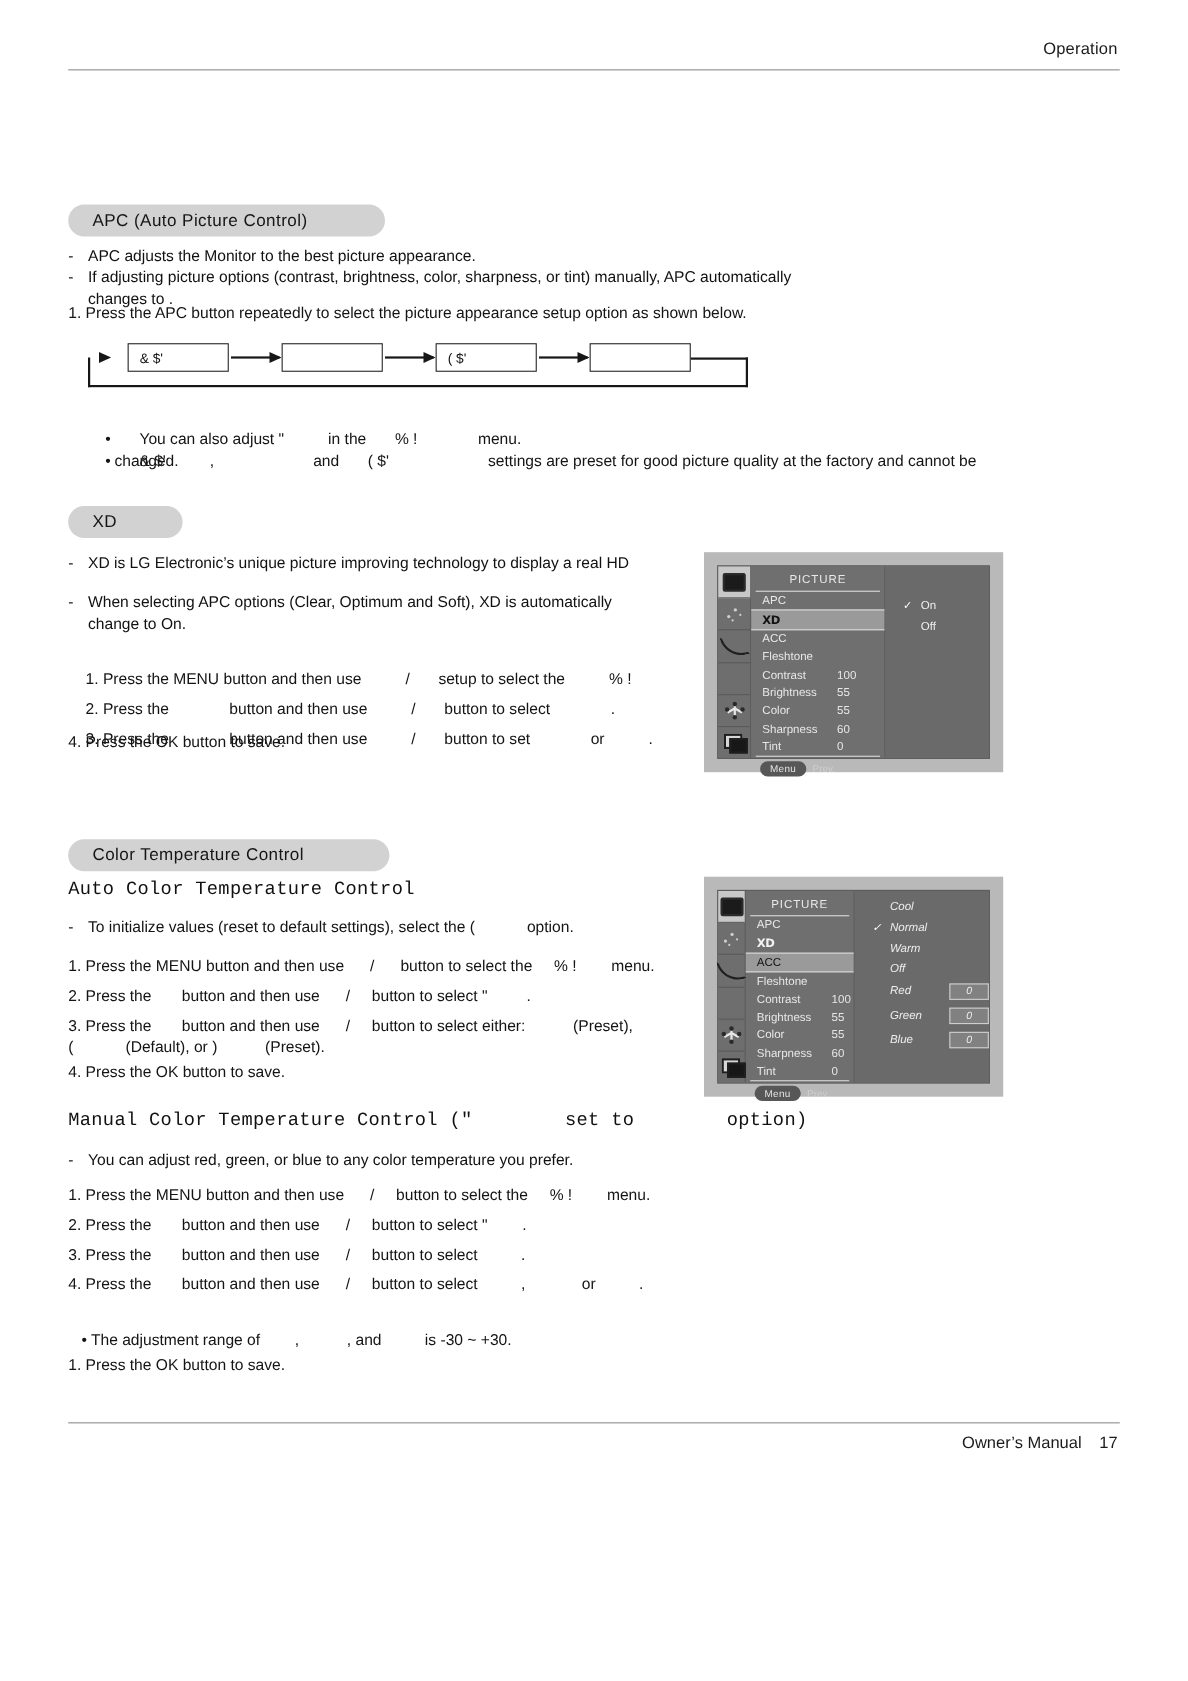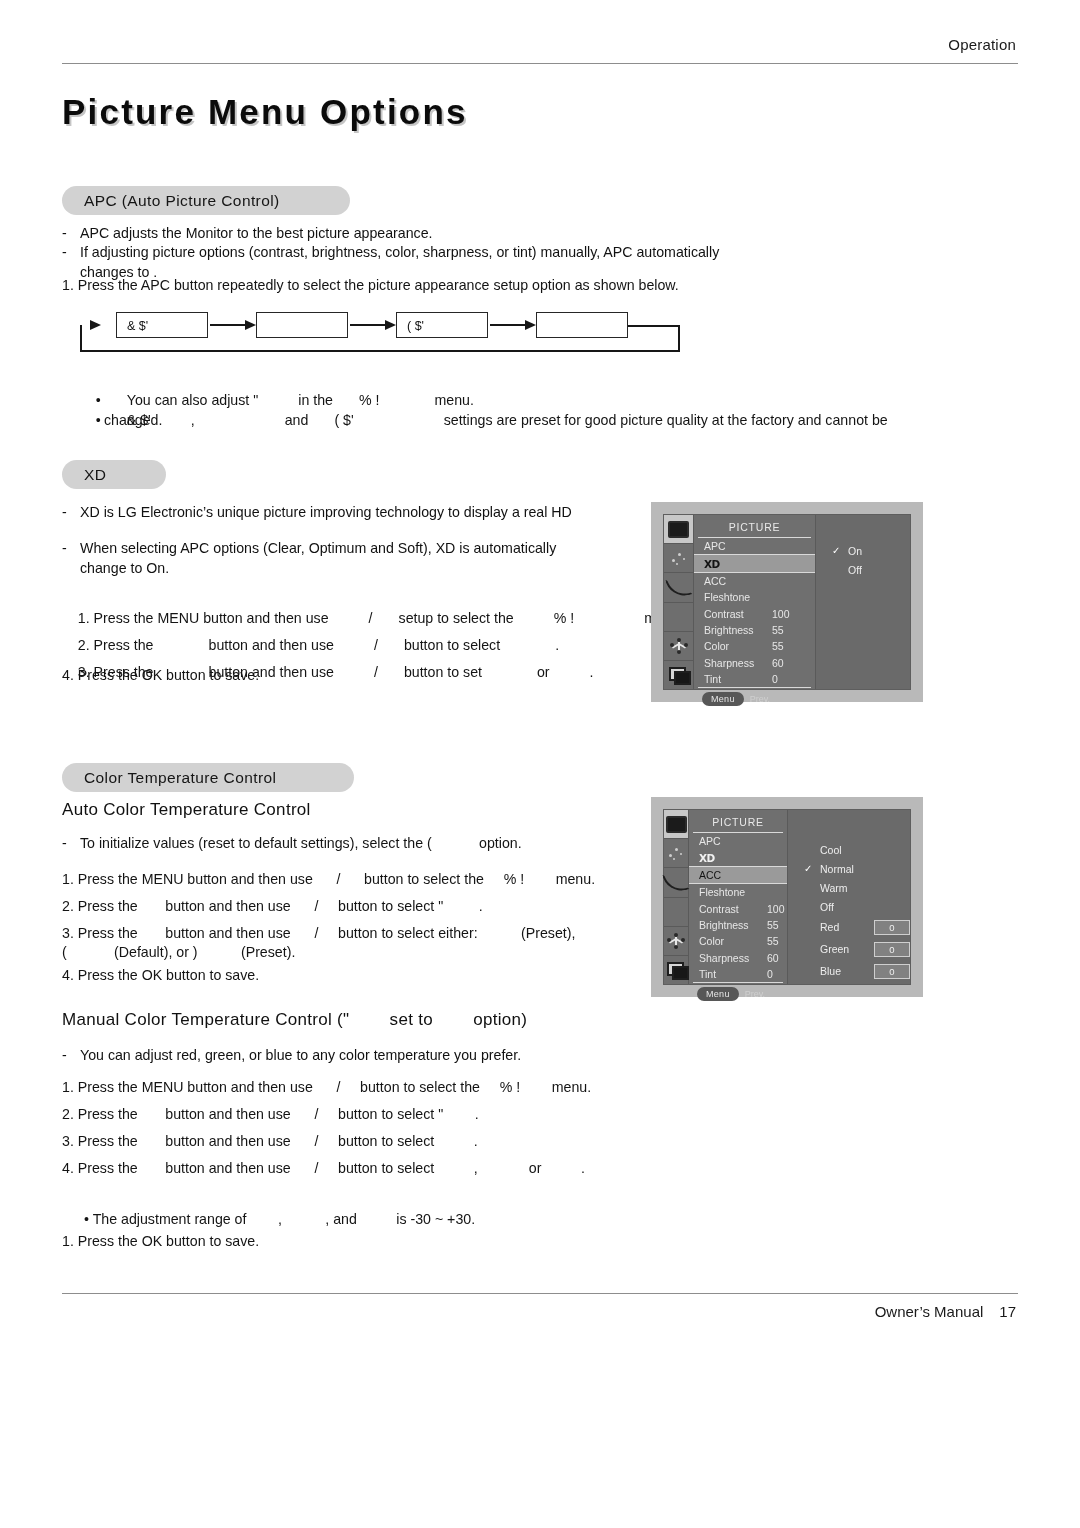--- a/index.html
+++ b/index.html
@@ -94,20 +94,21 @@
   .dash-item { position: absolute; font-size: 14.2px; line-height: 19.5px; }
   .dash-item .mk { position: absolute; left: 0; }
   .dash-item .bd { display: block; margin-left: 18px; }
 
   .sub-head {
     position: absolute;
     font-size: 17px;
     color: #101010;
     letter-spacing: .3px;
     white-space: pre;
+    font-family: Liberation Mono, monospace;
   }
 
   
   .gap { display: inline-block; }
   .gap.g1 { width: 26px; }
   .gap.g2 { width: 40px; }
   .gap.g3 { width: 55px; }
   .gap.g4 { width: 70px; }
   .gap.g5 { width: 90px; }
 
@@ -168,21 +169,20 @@
     border-top: 5px solid transparent;
     border-bottom: 5px solid transparent;
   }
 
   
   .osd {
     position: absolute;
     background: #b9b9b9;
     padding: 12px;
     box-sizing: border-box;
-    margin-left: 11px;
   }
   .osd-inner {
     position: relative;
     width: 100%;
     height: 100%;
     background: #787878;
     border: 1px solid #5e5e5e;
     display: flex;
     box-sizing: border-box;
   }
@@ -368,21 +368,20 @@
   .osd2 { left: 640px; top: 797px; width: 272px; height: 200px; }
 </style>
 </head>
 <body>
 
 <div class="page">
 
   <div class="header-label">Operation</div>
   <div class="rule-top"></div>
 
-  <div class="page-title">Picture Menu Options</div>
 
   <div class="pill apc">APC (Auto Picture Control)</div>
 
   <div class="dash-item" style="left:62px; top:224px; width:820px;">
     <span class="mk">-</span>
     <span class="bd">APC adjusts the Monitor to the best picture appearance.</span>
   </div>
   <div class="dash-item" style="left:62px; top:243px; width:830px;">
     <span class="mk">-</span>
     <span class="bd">If adjusting picture options (contrast, brightness, color, sharpness, or tint) manually, APC automatically</span>
@@ -624,21 +623,21 @@
           <span class="lbl">Tint</span>
           <span class="val">0</span>
         </div>
         <div class="osd-spacer"></div>
         <div class="osd-foot">
           <span class="menubtn">Menu</span>
           <span class="prev">Prev.</span>
         </div>
       </div>
 
-      <div class="osd-panel" style="padding-top:30px;">
+      <div class="osd-panel" style="padding-top:4px;font-style:italic;">
         <div class="opt">
           <span>Cool</span>
         </div>
         <div class="opt">
           <span class="chk">✓</span>
           <span>Normal</span>
         </div>
         <div class="opt">
           <span>Warm</span>
         </div>
@@ -665,21 +664,21 @@
 
   <div class="dash-item" style="left:62px; top:1046px; width:560px;">
     <span class="mk">-</span>
     <span class="bd">You can adjust red, green, or blue to any color temperature you prefer.</span>
   </div>
 
   <div class="txt" style="left:62px; top:1078px;">1. Press the MENU button and then use      /     button to select the     % !        menu.</div>
   <div class="txt" style="left:62px; top:1105px;">2. Press the       button and then use      /     button to select "        .</div>
   <div class="txt" style="left:62px; top:1132px;">3. Press the       button and then use      /     button to select          .</div>
   <div class="txt" style="left:62px; top:1159px;">4. Press the       button and then use      /     button to select          ,             or          .</div>
-  <div class="txt" style="left:84px; top:1210px;">• The adjustment range of        ,           , and          is -30 ~ +30.</div>
+  <div class="txt" style="left:74px; top:1210px;">• The adjustment range of        ,           , and          is -30 ~ +30.</div>
   <div class="txt" style="left:62px; top:1232px;">1. Press the OK button to save.</div>
 
   <div class="rule-bottom"></div>
   <div class="footer-label">
     <span>Owner’s Manual</span><span class="pg">17</span>
   </div>
 
 </div>
 
 </body></html>

